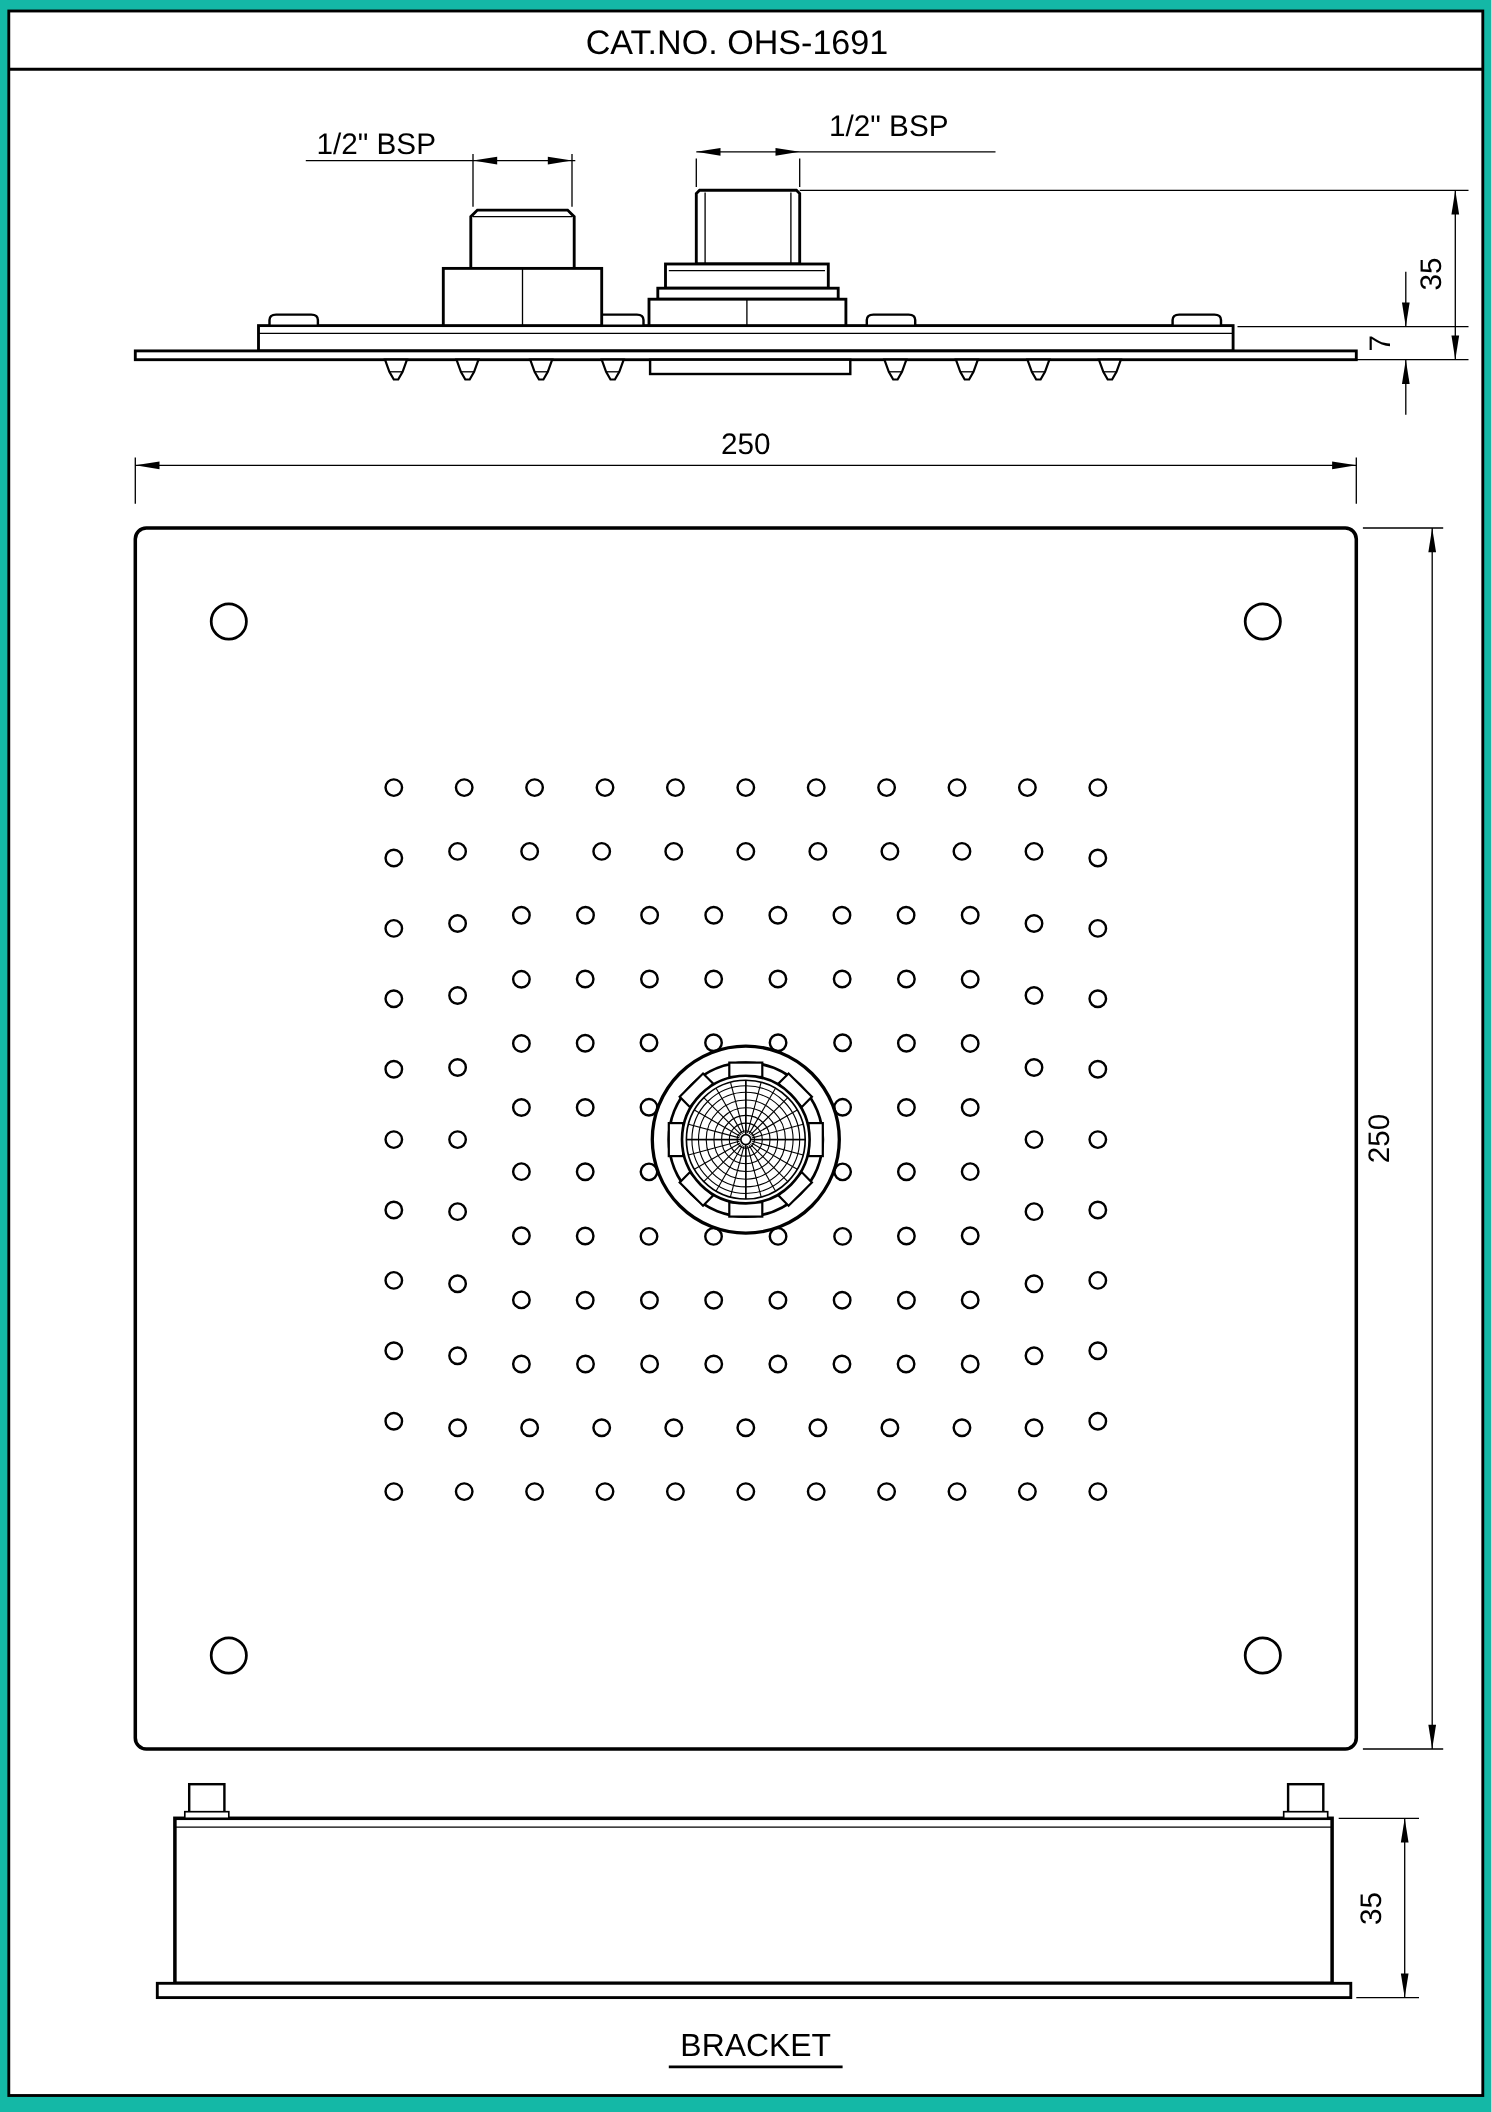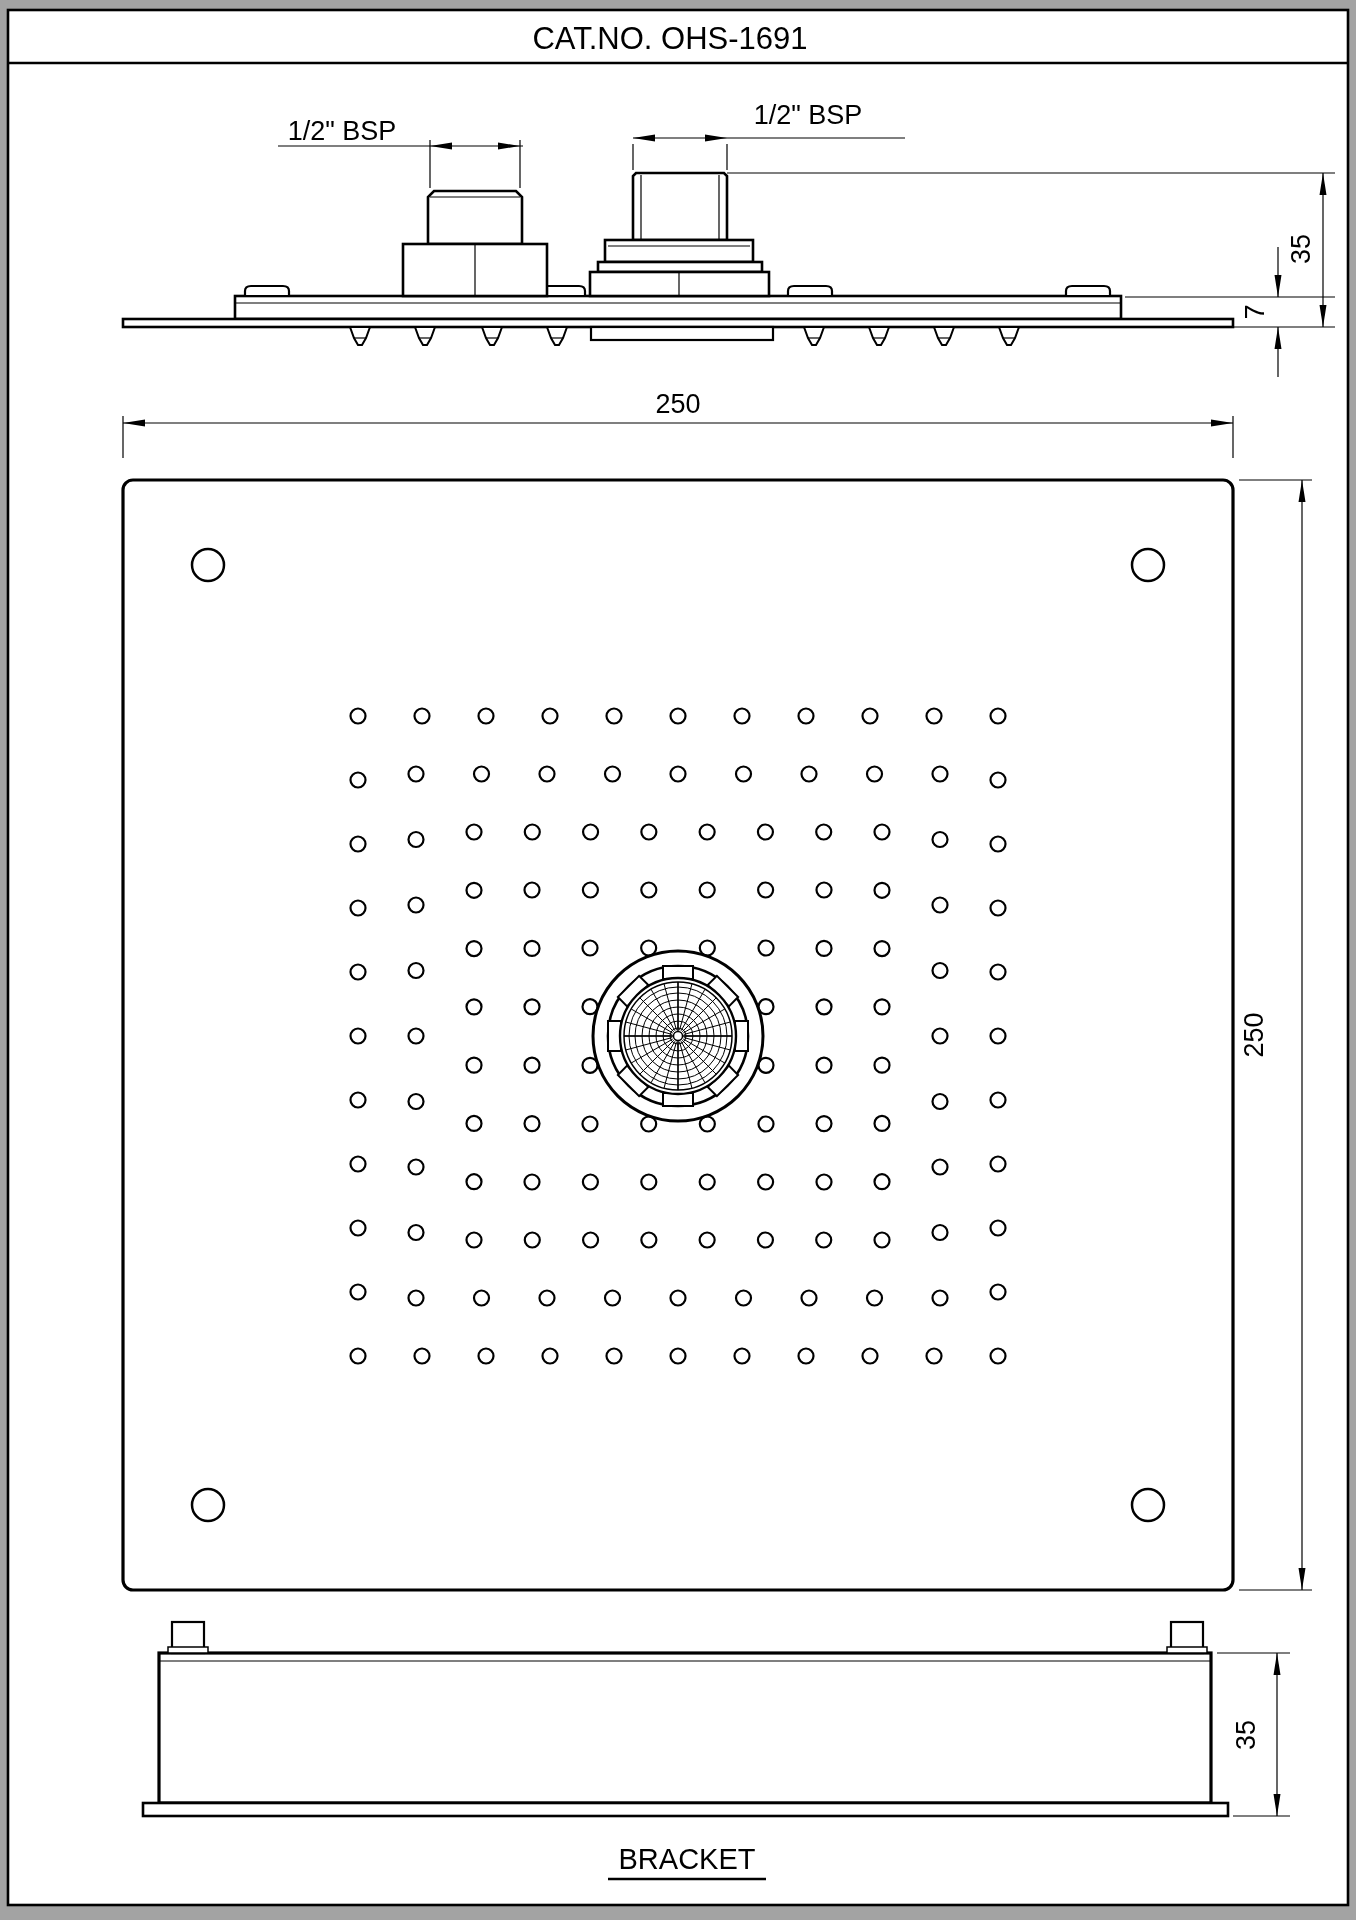--- a/index.html
+++ b/index.html
@@ -1,17 +1,17 @@
 <!DOCTYPE html>
 <html><head>
 <meta charset="utf-8">
 <style>
   html,body{margin:0;padding:0;background:#ffffff;}
   body{font-family:"Liberation Sans", sans-serif;}
-  .sheet{width:1356px;height:1920px;position:relative;background:#a3a3a3;}
+  .sheet{width:1356px;height:1920px;position:relative;background:#14b8a6;}
   svg{display:block;}
   .outline{fill:#ffffff;stroke:#000;stroke-width:2.6;}
   .outline-thick{fill:#ffffff;stroke:#000;stroke-width:3.2;}
   .thin{fill:none;stroke:#000;stroke-width:1.2;}
   .dim{fill:none;stroke:#000;stroke-width:1.2;}
   .arrow{fill:#000;stroke:none;}
   text{fill:#000;}
   .dimtext{font-size:27px;}
   .titletext{font-size:31px;}
   .bractext{font-size:29px;}

